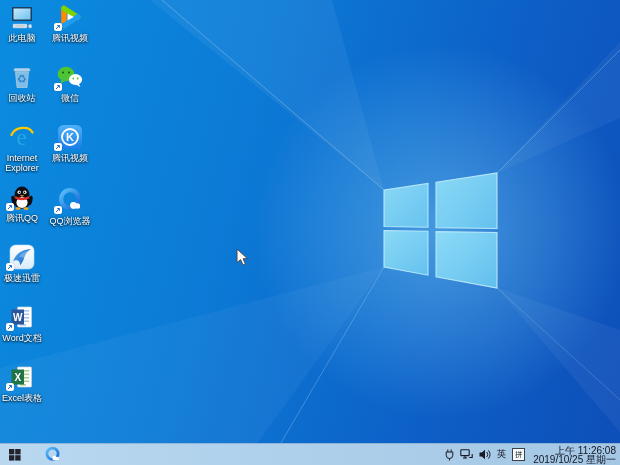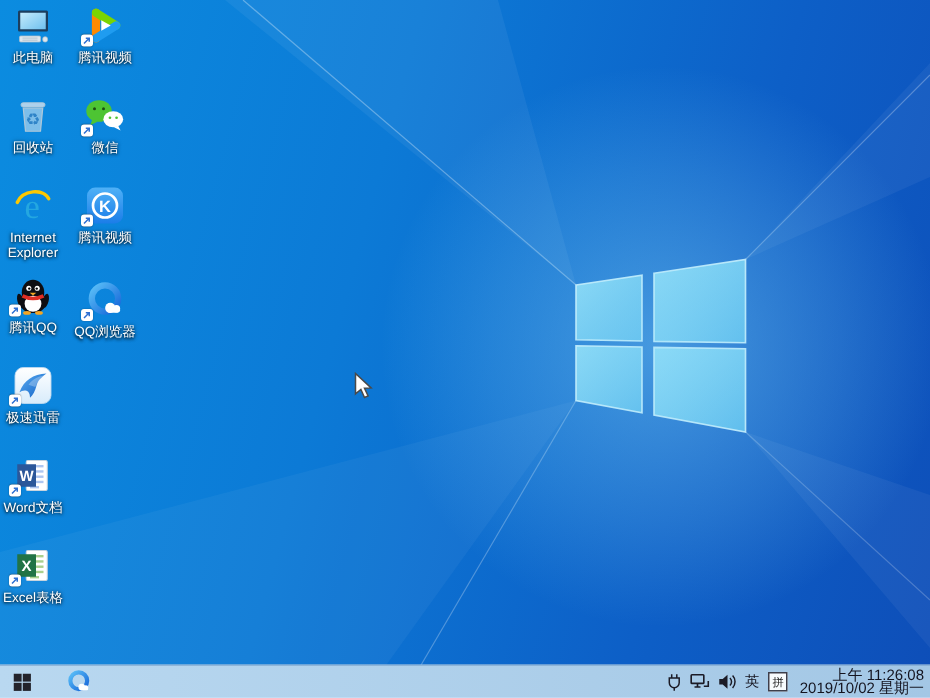--- a/index.html
+++ b/index.html
@@ -305,17 +305,17 @@
         <svg width="12" height="11" viewBox="0 0 12 11">
           <path d="M0.5,3.6 H2.8 L6,0.8 V10.2 L2.8,7.4 H0.5 Z" fill="#1b1b26"></path>
           <path d="M7.6,3 a3.4,3.4 0 0 1 0,5" stroke="#1b1b26" fill="none" stroke-width="1"></path>
           <path d="M9.4,1.4 a6,6 0 0 1 0,8.2" stroke="#1b1b26" fill="none" stroke-width="1"></path>
         </svg>
       </span>
       <span id="ime-lang">英</span>
       <span id="ime-mode">拼</span>
       <div id="clock">
         <div>上午 11:26:08</div>
-        <div>2019/10/02 星期一</div>
+        <div>2019/10/25 星期一</div>
       </div>
     </div>
   </div>
 </div>
 
 </body></html>

